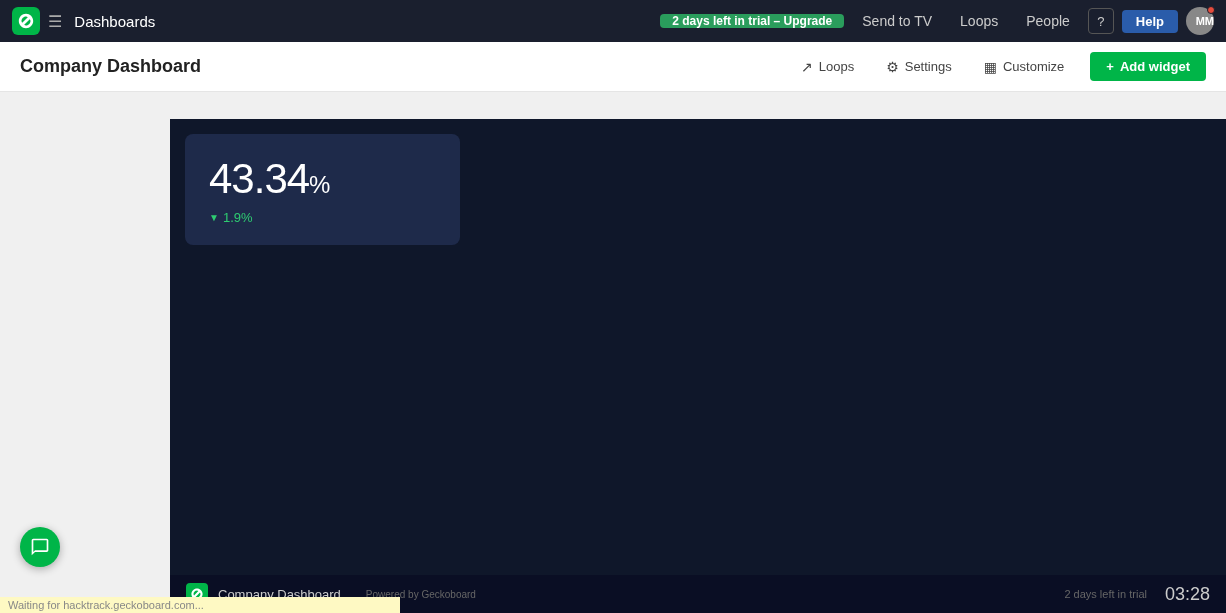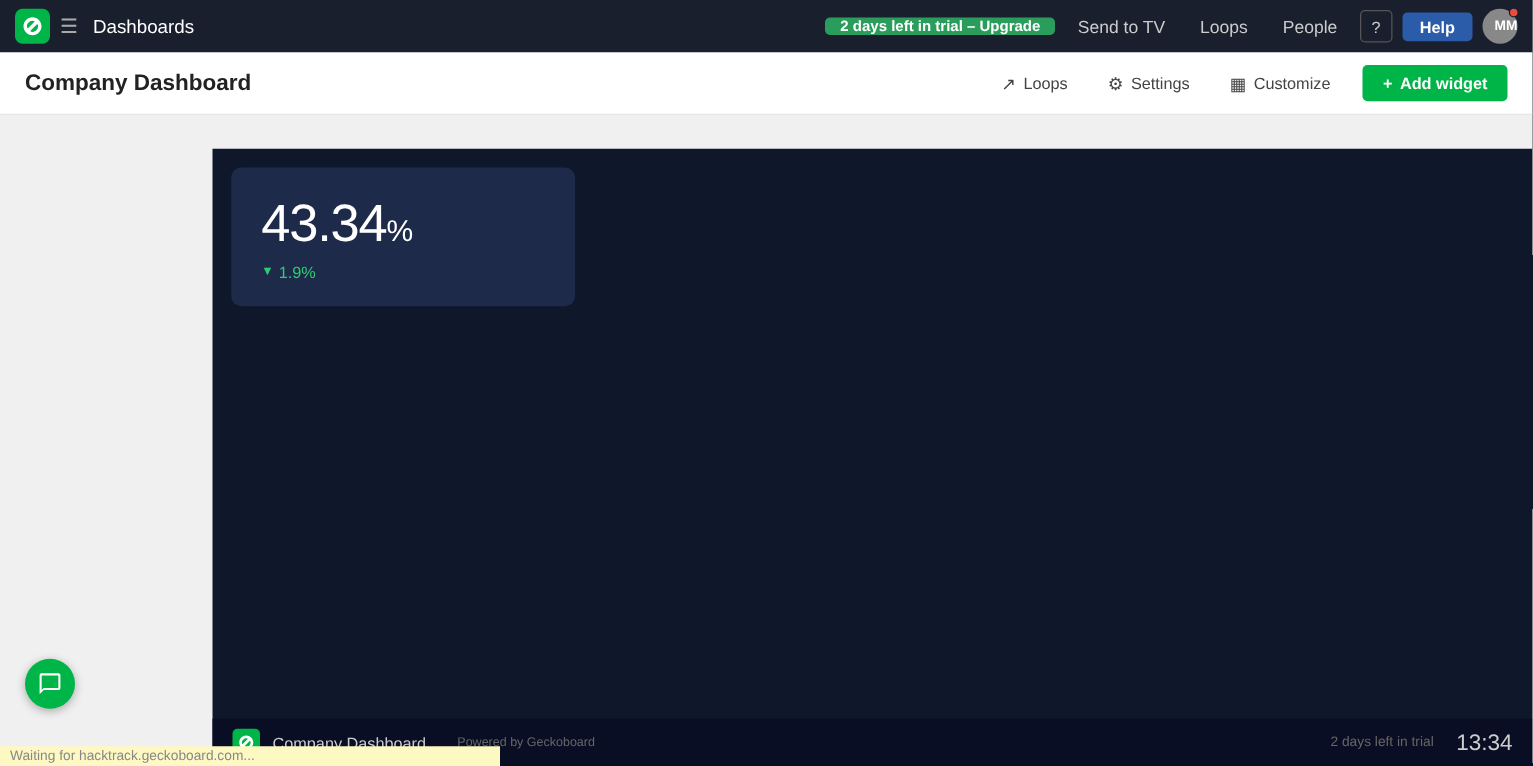--- a/index.html
+++ b/index.html
@@ -323,21 +323,21 @@
 
     <div class="dashboard-footer">
       <div class="footer-logo">
         <svg width="14" height="14" viewBox="0 0 20 20" fill="white">
           <path d="M10 2C5.6 2 2 5.6 2 10s3.6 8 8 8 8-3.6 8-8-3.6-8-8-8zm0 3c.8 0 1.5.3 2 .8L5.8 12c-.5-.6-.8-1.3-.8-2 0-2.2 1.8-5 5-5zm0 10c-.8 0-1.5-.3-2-.8l6.2-6.2c.5.6.8 1.3.8 2 0 2.2-1.8 5-5 5z"></path>
         </svg>
       </div>
       <span class="footer-dashboard-name">Company Dashboard</span>
       <span class="footer-powered">Powered by Geckoboard</span>
       <span class="footer-trial">2 days left in trial</span>
-      <span class="footer-time">13:34</span>
+      <span class="footer-time">03:28</span>
     </div>
   </div>
 
   <div class="chat-bubble">
     <svg width="20" height="20" viewBox="0 0 24 24" fill="white">
       <path d="M20 2H4c-1.1 0-2 .9-2 2v18l4-4h14c1.1 0 2-.9 2-2V4c0-1.1-.9-2-2-2zm0 14H6l-2 2V4h16v12z"></path>
     </svg>
   </div>
 
 </div>

